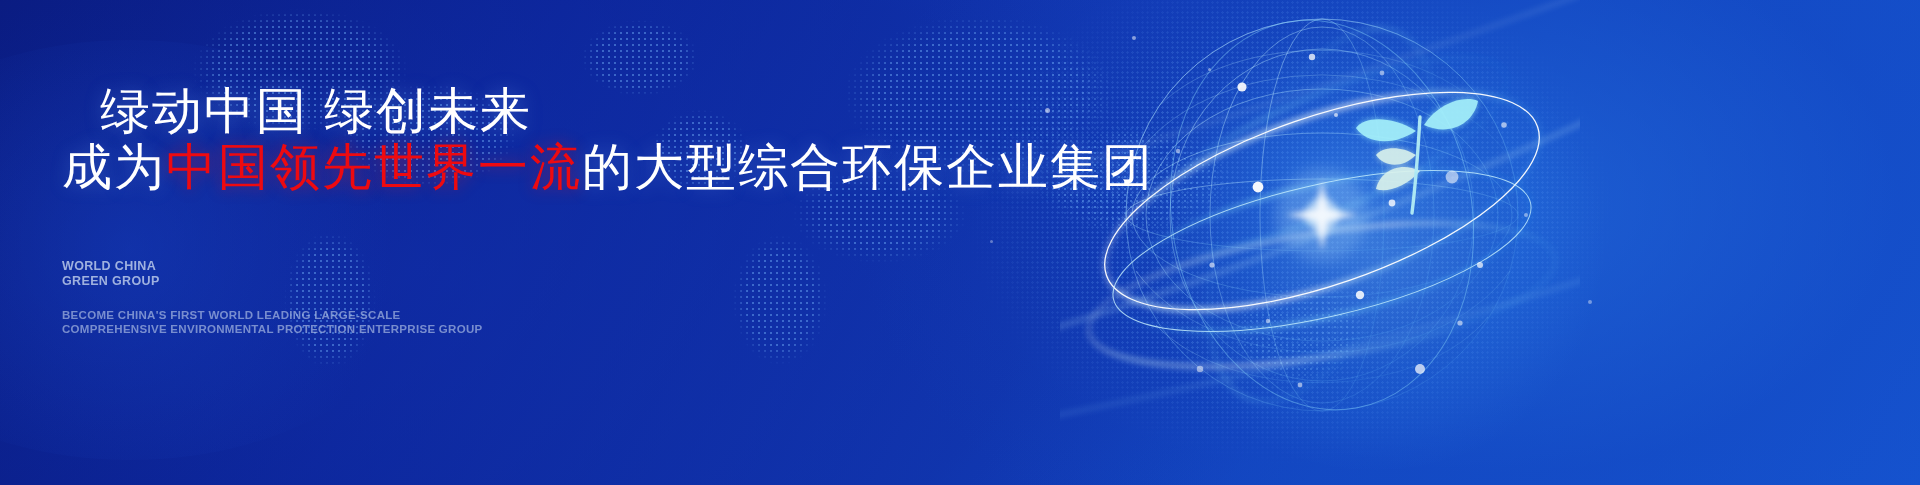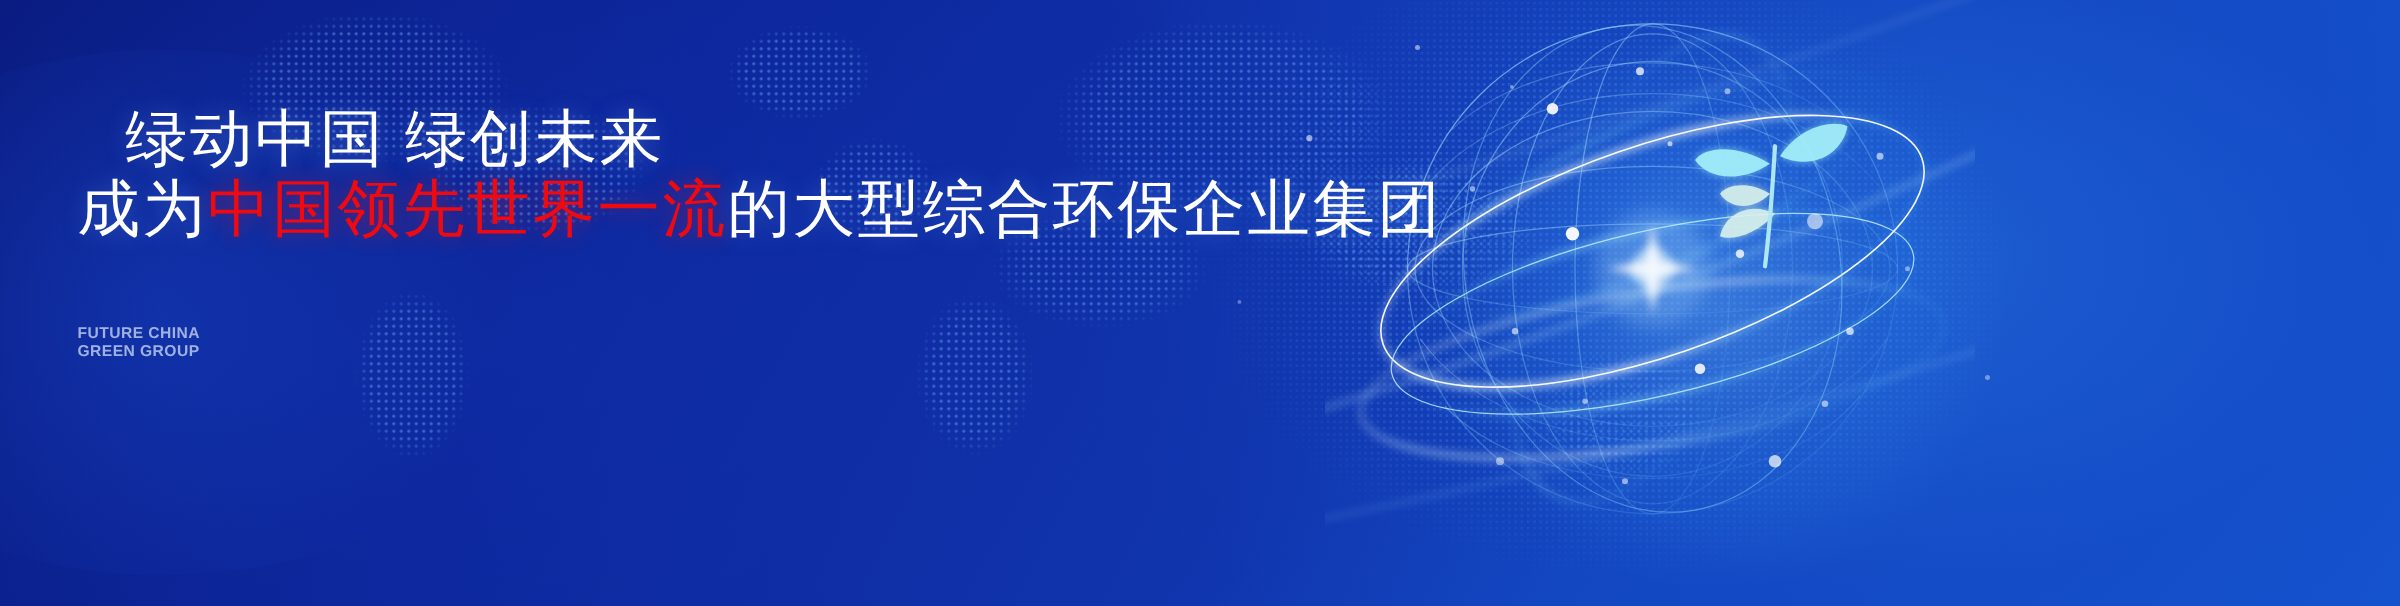--- a/index.html
+++ b/index.html
@@ -234,18 +234,22 @@
   <div class="sparkle" style="left:1208px; top:68px;  width:3px; height:3px; opacity:.45;"></div>
   <div class="sparkle" style="left:990px;  top:240px; width:3px; height:3px; opacity:.35;"></div>
   <div class="sparkle" style="left:1588px; top:300px; width:4px; height:4px; opacity:.4;"></div>
 
   <div class="copy">
     <div class="h1">绿动中国  绿创未来</div>
     <div class="h2"><span>成为</span><span class="hl">中国领先世界一流</span><span>的大型综合环保企业集团</span></div>
   </div>
 
   <div class="en-slogan">
-    <div>FUTURE CHINA</div>
+    <div>WORLD CHINA</div>
     <div>GREEN GROUP</div>
   </div>
 
+  <div class="en-sub">
+    <div>BECOME CHINA'S FIRST WORLD LEADING LARGE-SCALE</div>
+    <div>COMPREHENSIVE ENVIRONMENTAL PROTECTION ENTERPRISE GROUP</div>
+  </div>
 
 </div>
 
 </body></html>

